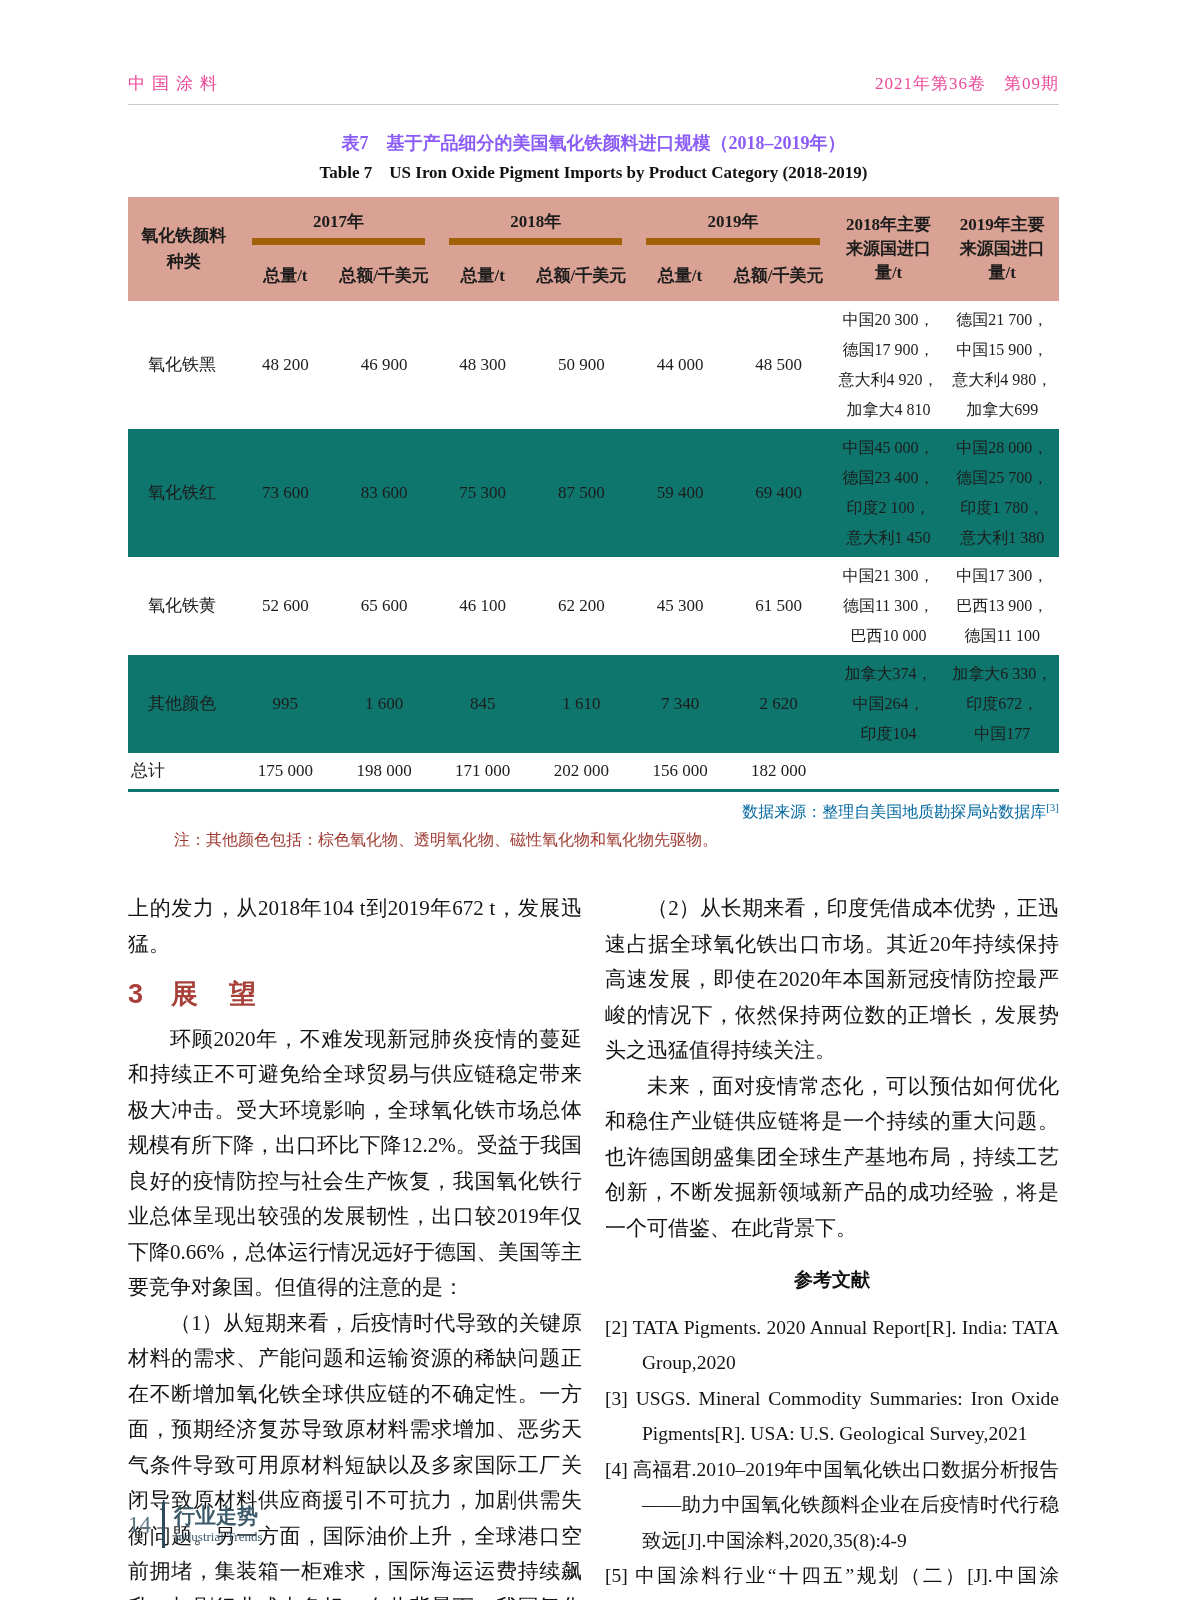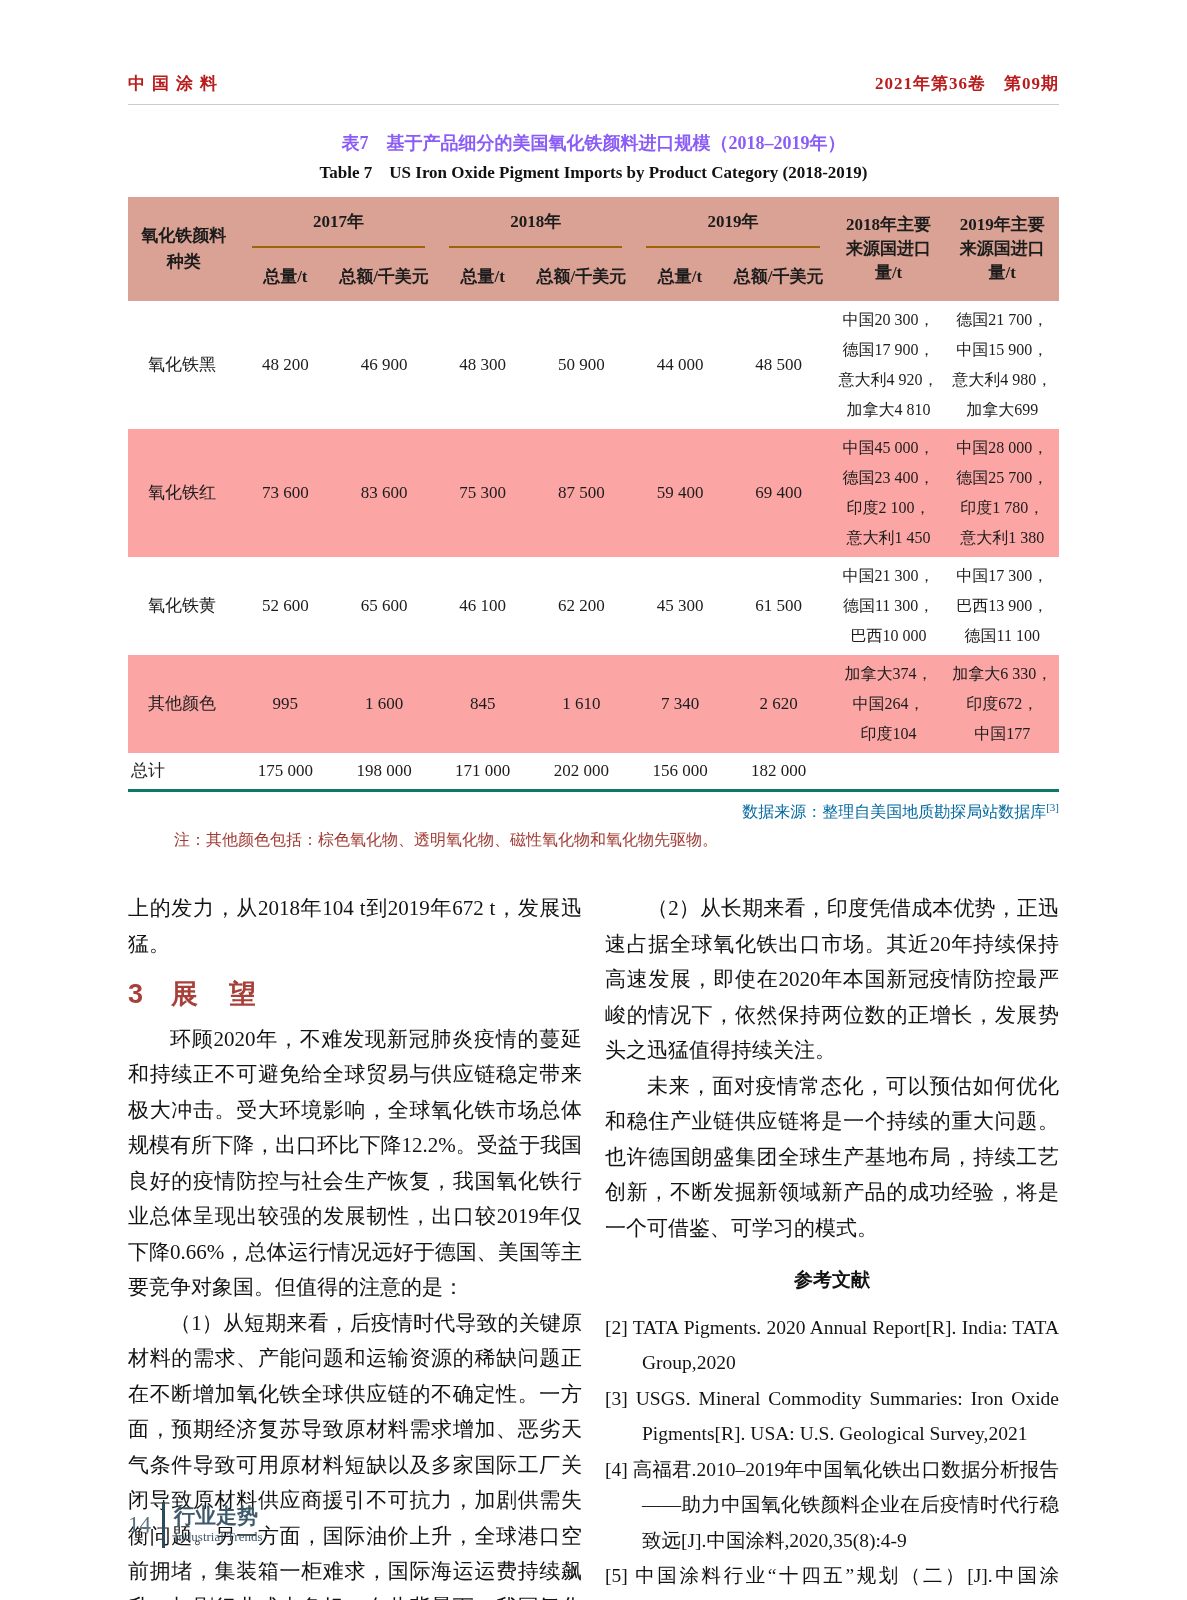--- a/index.html
+++ b/index.html
@@ -2,39 +2,39 @@
 <html><head>
 <meta charset="utf-8">
 <style>
   * { margin:0; padding:0; box-sizing:border-box; }
   body { background:#e8e8e8; font-family:"Liberation Serif","DejaVu Serif",serif; }
   .page { position:relative; width:1187px; height:1600px; background:#ffffff; margin:0 auto; overflow:hidden; }
   .content { position:absolute; left:128px; top:72px; width:931px; }
 
   
   .page-head { display:flex; justify-content:space-between; align-items:flex-end;
-               color:#b91c1c; font-size:17px; padding-bottom:9px; border-bottom:1px solid #c8cccf;font-weight:bold; }
+               color:#ec4899; font-size:17px; padding-bottom:9px; border-bottom:1px solid #c8cccf; }
   .journal-name { letter-spacing:7px; }
   .issue-info { letter-spacing:1px; }
 
   
   .tbl-title-zh { margin-top:26px; text-align:center; font-size:18px; font-weight:bold; color:#8b5cf6; }
   .tbl-title-en { margin-top:6px; text-align:center; font-size:17px; font-weight:bold; color:#111; }
 
   
   table { width:100%; margin-top:13px; border-collapse:collapse; table-layout:fixed; color:#1c1c1c; }
   thead th { background:#d9a294; font-weight:600; font-size:17px; vertical-align:middle; padding:2px 2px; }
   .th-cat { white-space:pre-line; line-height:26px; }
-  .grp-label { border-bottom:2px solid #a16207; padding:4px 0 13px; margin:0 10px; }
+  .grp-label { border-bottom:7px solid #a16207; padding:4px 0 5px; margin:0 10px; }
   .sub-th { padding:4px 2px 8px; }
   .th-src { line-height:24px; padding:16px 6px; }
   tbody td { text-align:center; vertical-align:middle; font-size:17px; padding:4px 3px; line-height:22px; }
   tbody td.cat { text-align:left; padding-left:20px; font-size:17px; }
   tbody td.src { font-size:16px; line-height:30px; white-space:pre-line; }
-  tbody tr.shaded td { background:#fca5a5; }
+  tbody tr.shaded td { background:#0f766e; }
   tbody tr.total-row td { border-bottom:3px solid #0f766e; padding:7px 3px; }
 
   
   .source-line { margin-top:9px; text-align:right; color:#0369a1; font-size:16px; }
   .source-line sup { font-size:11px; }
   .foot-note { margin-top:7px; padding-left:46px; color:#a03b34; font-size:16px; }
 
   
   .columns { display:flex; gap:23px; margin-top:40px; }
   .col { width:454px; font-size:21px; line-height:35.5px; text-align:justify; color:#131313; }
@@ -194,21 +194,21 @@
         <p>上的发力，从2018年104 t到2019年672 t，发展迅猛。</p>
         <div class="section-heading">
           <span class="sec-num">3</span><span class="sec-title">展　望</span>
         </div>
         <p class="para">环顾2020年，不难发现新冠肺炎疫情的蔓延和持续正不可避免给全球贸易与供应链稳定带来极大冲击。受大环境影响，全球氧化铁市场总体规模有所下降，出口环比下降12.2%。受益于我国良好的疫情防控与社会生产恢复，我国氧化铁行业总体呈现出较强的发展韧性，出口较2019年仅下降0.66%，总体运行情况远好于德国、美国等主要竞争对象国。但值得的注意的是：</p>
         <p class="para">（1）从短期来看，后疫情时代导致的关键原材料的需求、产能问题和运输资源的稀缺问题正在不断增加氧化铁全球供应链的不确定性。一方面，预期经济复苏导致原材料需求增加、恶劣天气条件导致可用原材料短缺以及多家国际工厂关闭导致原材料供应商援引不可抗力，加剧供需失衡问题。另一方面，国际油价上升，全球港口空前拥堵，集装箱一柜难求，国际海运运费持续飙升，加剧行业成本负担。在此背景下，我国氧化铁出口企业机遇与挑战并存，短期具有更高议价权。长期警惕，进口国转向运输成本更低沿线国家，或选择本土生产。正如欧洲涂料油墨颜料工业委员会(CEPE)主席安德烈·维埃拉·德卡斯特罗(André Vieira de Castro)近期多次倡议“欧洲必须拥有强大的化学工业，工厂设在欧洲，才能更加自给自足，否则整</p>
       </div>
 
       <div class="col">
         <p class="para">（2）从长期来看，印度凭借成本优势，正迅速占据全球氧化铁出口市场。其近20年持续保持高速发展，即使在2020年本国新冠疫情防控最严峻的情况下，依然保持两位数的正增长，发展势头之迅猛值得持续关注。</p>
-        <p class="para">未来，面对疫情常态化，可以预估如何优化和稳住产业链供应链将是一个持续的重大问题。也许德国朗盛集团全球生产基地布局，持续工艺创新，不断发掘新领域新产品的成功经验，将是一个可借鉴、可学习的模式。</p>
+        <p class="para">未来，面对疫情常态化，可以预估如何优化和稳住产业链供应链将是一个持续的重大问题。也许德国朗盛集团全球生产基地布局，持续工艺创新，不断发掘新领域新产品的成功经验，将是一个可借鉴、在此背景下。</p>
         <div class="ref-heading">参考文献</div>
         <ol class="ref-list">
             <li>[2] TATA Pigments. 2020 Annual Report[R]. India: TATA Group,2020</li>
             <li>[3] USGS. Mineral Commodity Summaries: Iron Oxide Pigments[R]. USA: U.S. Geological Survey,2021</li>
             <li>[4] 高福君.2010–2019年中国氧化铁出口数据分析报告——助力中国氧化铁颜料企业在后疫情时代行稳致远[J].中国涂料,2020,35(8):4-9</li>
             <li>[5] 中国涂料行业“十四五”规划（二）[J].中国涂料,2021,36(4):1-13</li>
           </ol>
 
       </div>
     </div>

